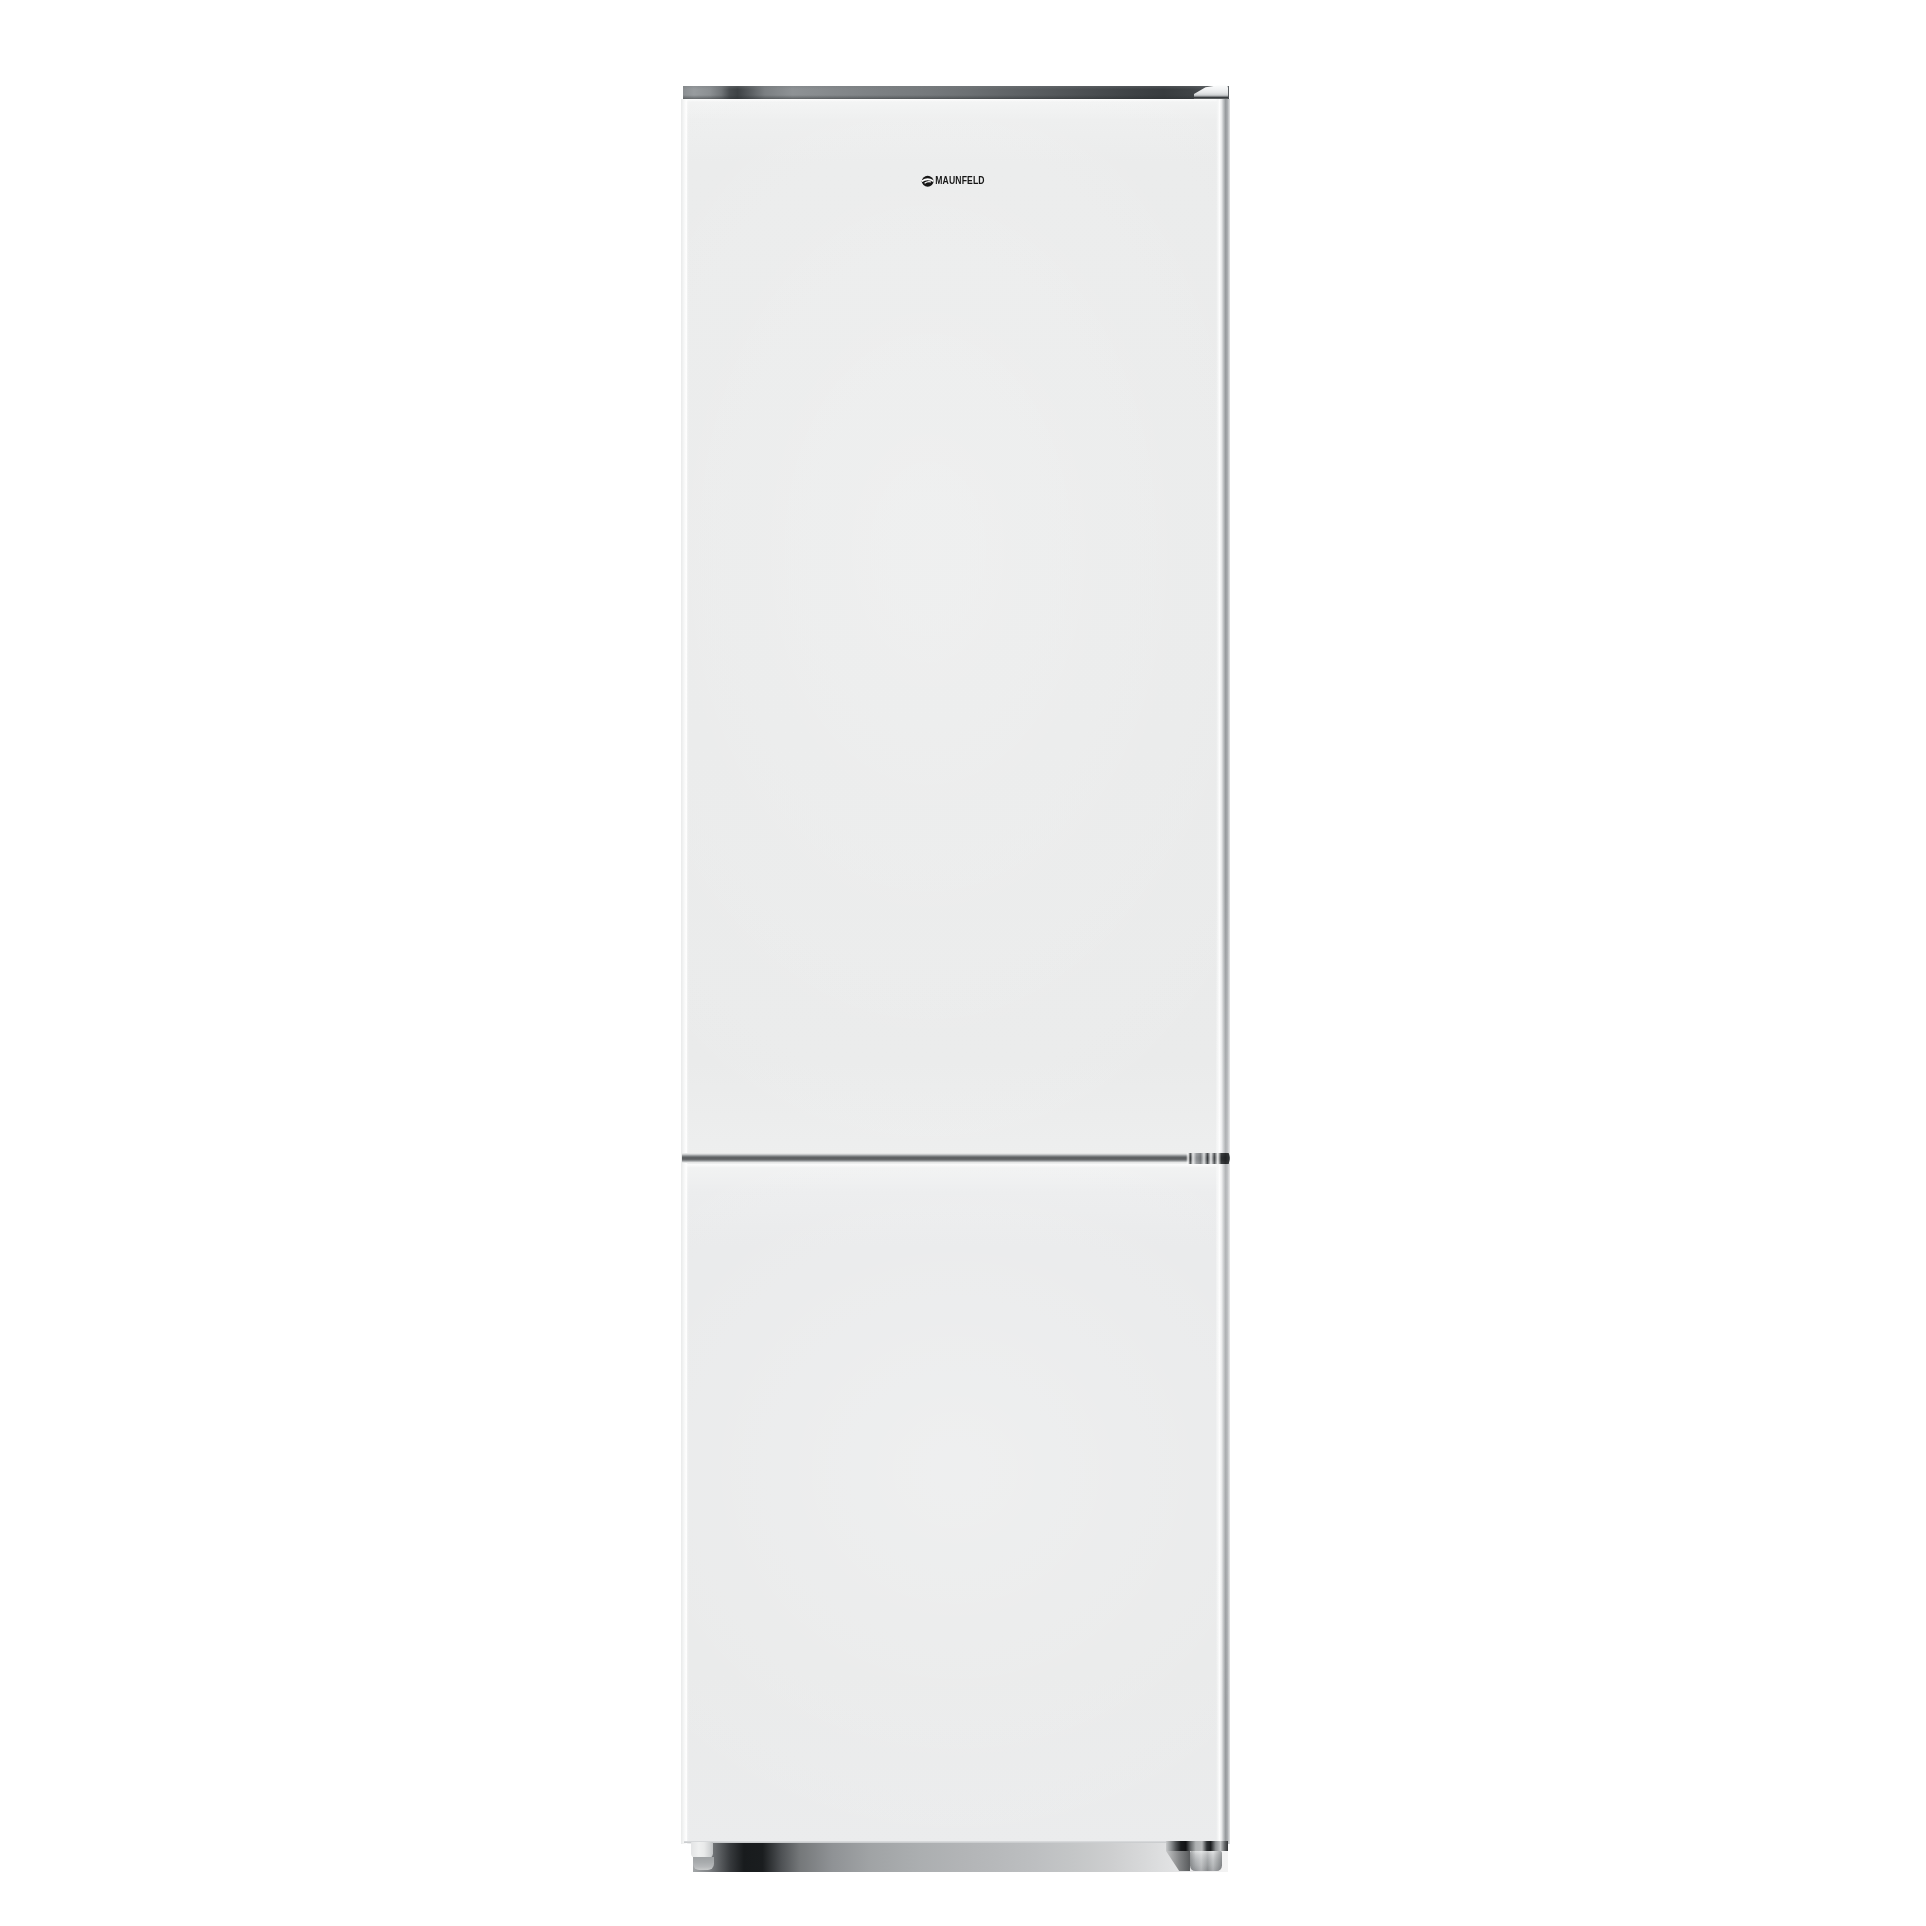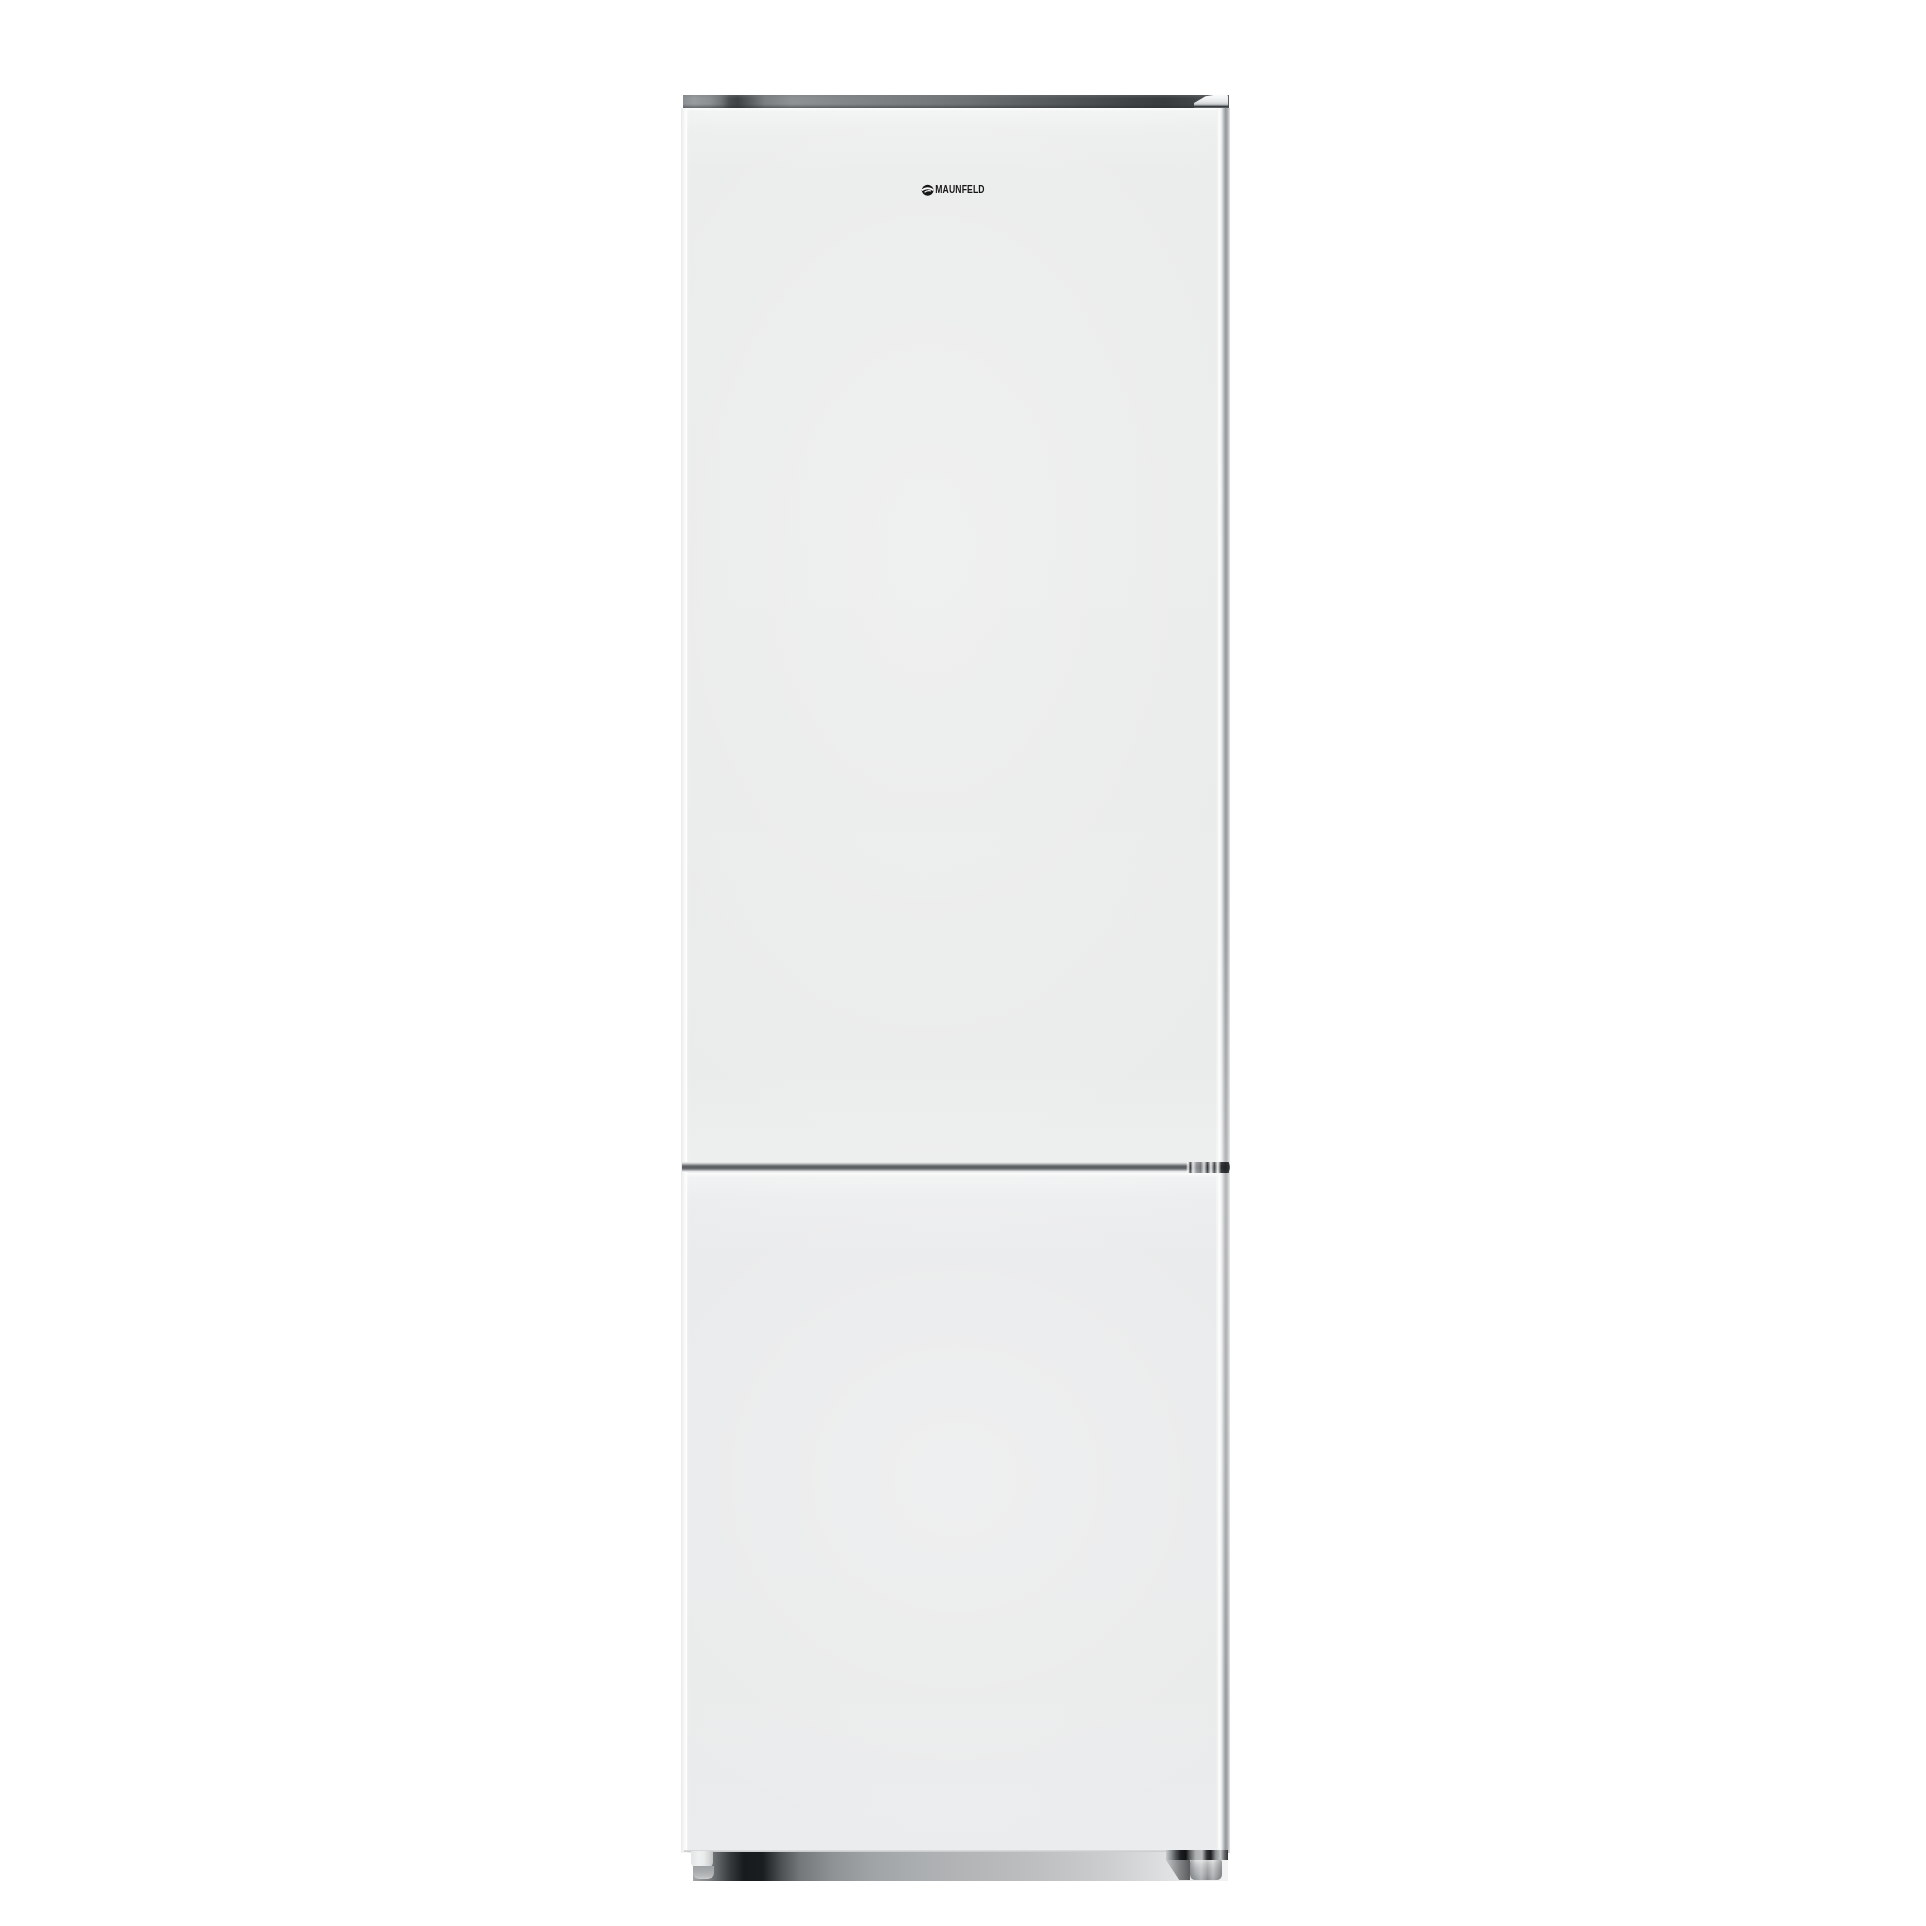--- a/index.html
+++ b/index.html
@@ -2,21 +2,21 @@
 <html style="font-size:12.3px"><head>
 <meta charset="utf-8">
 <style>
   html,body{margin:0;padding:0;background:#ffffff;}
   body{width:1926px;height:1926px;position:relative;font-family:"Liberation Sans", sans-serif;}
   .abs{position:absolute;}
 </style>
 </head>
 <body>
 
-<div class="abs" style="left:681px;top:95px;width:549px;height:1397px;">
+<div class="abs" style="left:681px;top:86px;width:549px;height:1397px;">
 
   <div class="abs" style="left:1.5px;top:0;width:546px;height:13px;
     background:
       linear-gradient(180deg, rgba(120,124,127,0.35) 0%, rgba(0,0,0,0) 25%, rgba(0,0,0,0) 70%, rgba(40,44,46,0.45) 100%),
       linear-gradient(90deg,
         #8a8e91 0%, #989c9f 2%, #8b8f92 5%, #717578 7%,
         #4a4e51 8.5%, #3e4245 10%, #55595c 12%, #7b7f82 15%,
         #8e9295 20%, #84888b 28%, #7c8083 36%, #767a7d 44%,
         #6d7174 52%, #63676a 58%, #5a5e61 64%, #515558 70%,
         #484c4f 76%, #3f4346 82%, #383c3f 88%, #3f4346 93%, #5a5e61 100%);

